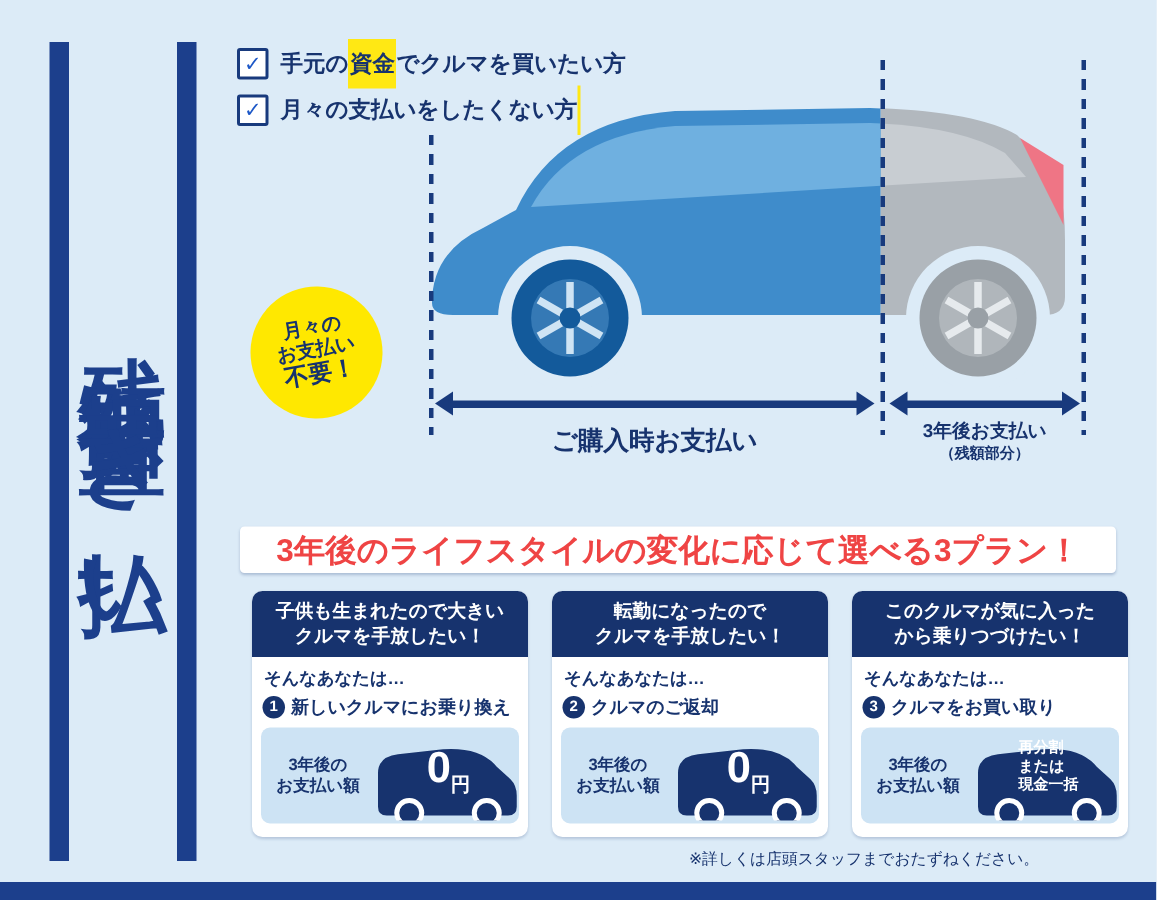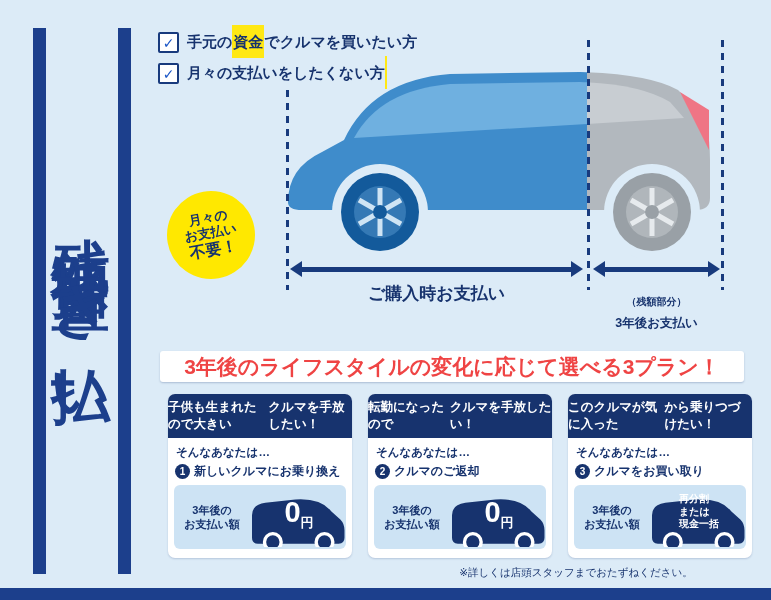--- a/index.html
+++ b/index.html
@@ -50,36 +50,36 @@
   .arrow{position:absolute;top:261px;height:16px;z-index:3;}
   .arrow.a1{left:290px;width:293px;}
   .arrow.a2{left:593px;width:127px;}
   .arrow .shaft{position:absolute;left:9px;right:9px;top:5.5px;height:5px;background:#183a7d;}
   .arrow .hl,.arrow .hr{position:absolute;top:0;width:0;height:0;
     border-top:8px solid transparent;border-bottom:8px solid transparent;}
   .arrow .hl{left:0;border-right:12px solid #183a7d;}
   .arrow .hr{right:0;border-left:12px solid #183a7d;}
   .pay-label{position:absolute;text-align:center;font-weight:900;color:#17336e;z-index:3;}
   .pay-label.purchase{left:290px;top:282px;width:293px;font-size:17px;}
-  .pay-label.later{left:589px;top:279px;width:135px;font-size:12.5px;margin-top:36px;}
+  .pay-label.later{left:589px;top:279px;width:135px;font-size:12.5px;}
   .pay-label.later-sub{left:589px;top:295px;width:135px;font-size:10px;}
   
   .banner{
     position:absolute;left:160px;top:351px;width:584px;height:31px;background:#ffffff;
     border-radius:3px;box-shadow:0 1px 2px rgba(23,51,110,.25);
     display:flex;align-items:center;justify-content:center;
     font-size:21px;font-weight:900;color:#ef4444;z-index:3;
   }
   
   .card{position:absolute;top:394px;width:184px;height:164px;border-radius:7px;overflow:hidden;
     background:#fff;box-shadow:0 1px 2px rgba(23,51,110,.2);}
   .card.c1{left:168px;} .card.c2{left:368px;} .card.c3{left:568px;}
   .card-header{
     background:#17336e;color:#fff;height:44px;box-sizing:border-box;
-    display:flex;flex-direction:row;align-items:center;justify-content:center;
+    display:flex;flex-direction:column;align-items:center;justify-content:center;
     font-size:12.5px;font-weight:900;line-height:1.35;text-align:left;
   }
   .card-body{padding:5px 6px 0 6px;}
   .intro{font-size:11.5px;font-weight:900;color:#17336e;margin:2px 0 3px 2px;}
   .action-row{display:flex;align-items:center;gap:4px;margin-left:1px;
     font-size:12px;font-weight:900;color:#17336e;white-space:nowrap;}
   .num-circle{width:15px;height:15px;border-radius:50%;background:#17336e;color:#fff;
     font-size:10px;font-weight:900;display:inline-flex;align-items:center;justify-content:center;flex:none;}
   .amount-strip{margin-top:5px;background:#cde3f4;border-radius:6px;height:64px;
     display:flex;align-items:center;padding:0 4px 0 6px;box-sizing:border-box;gap:2px;}

